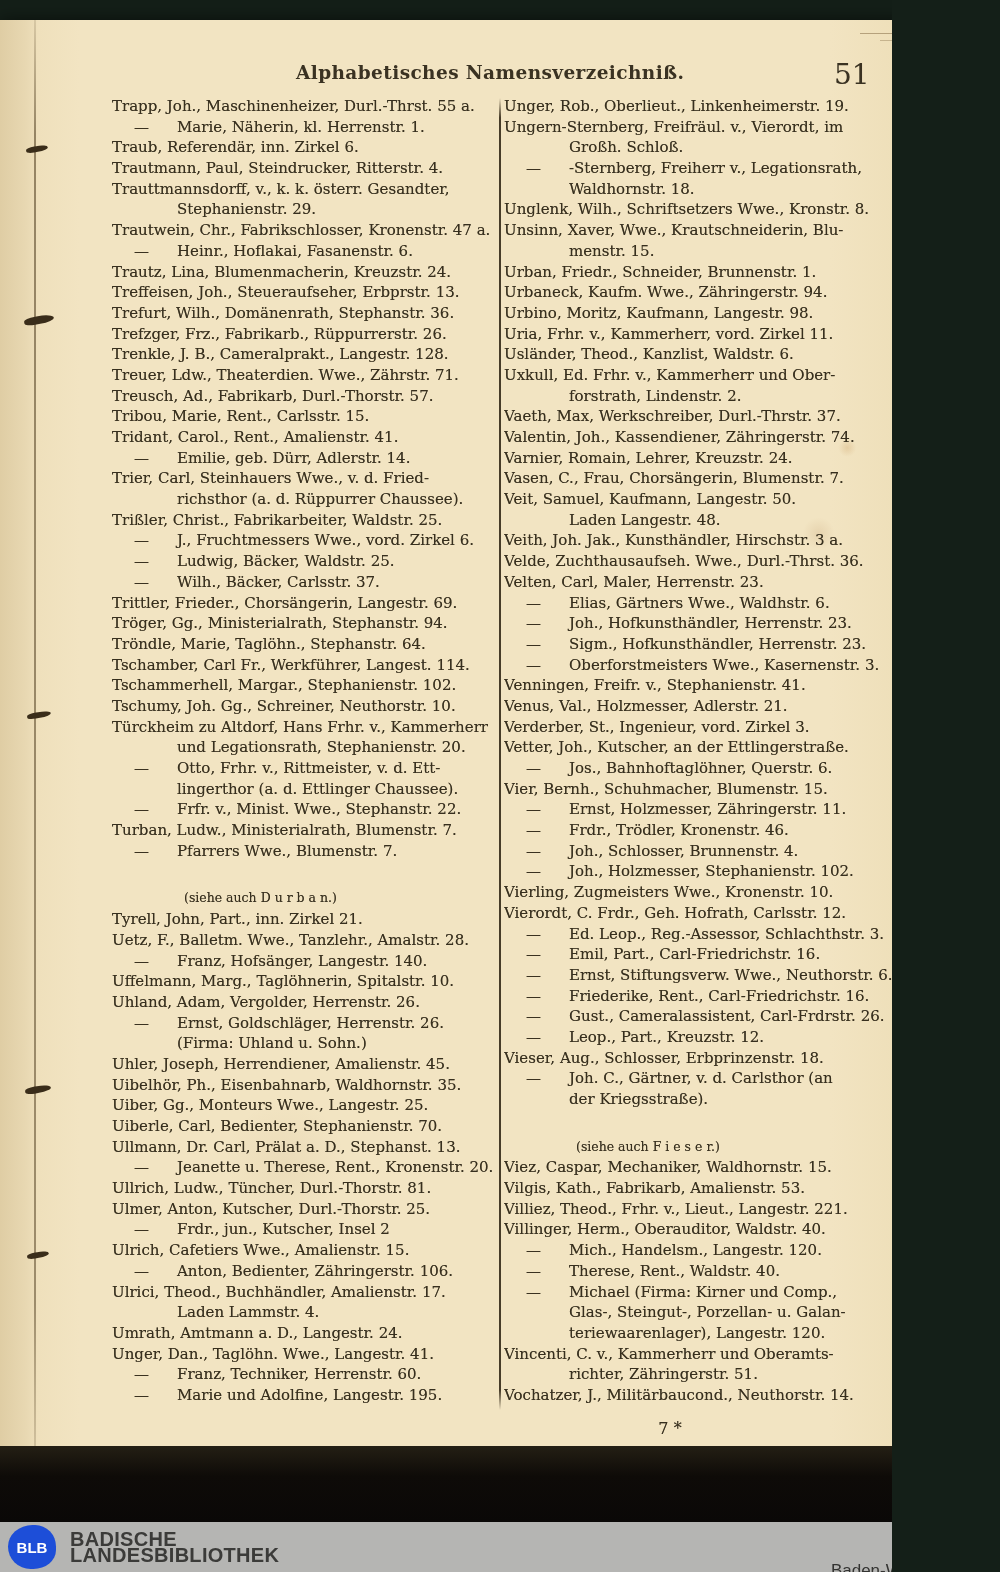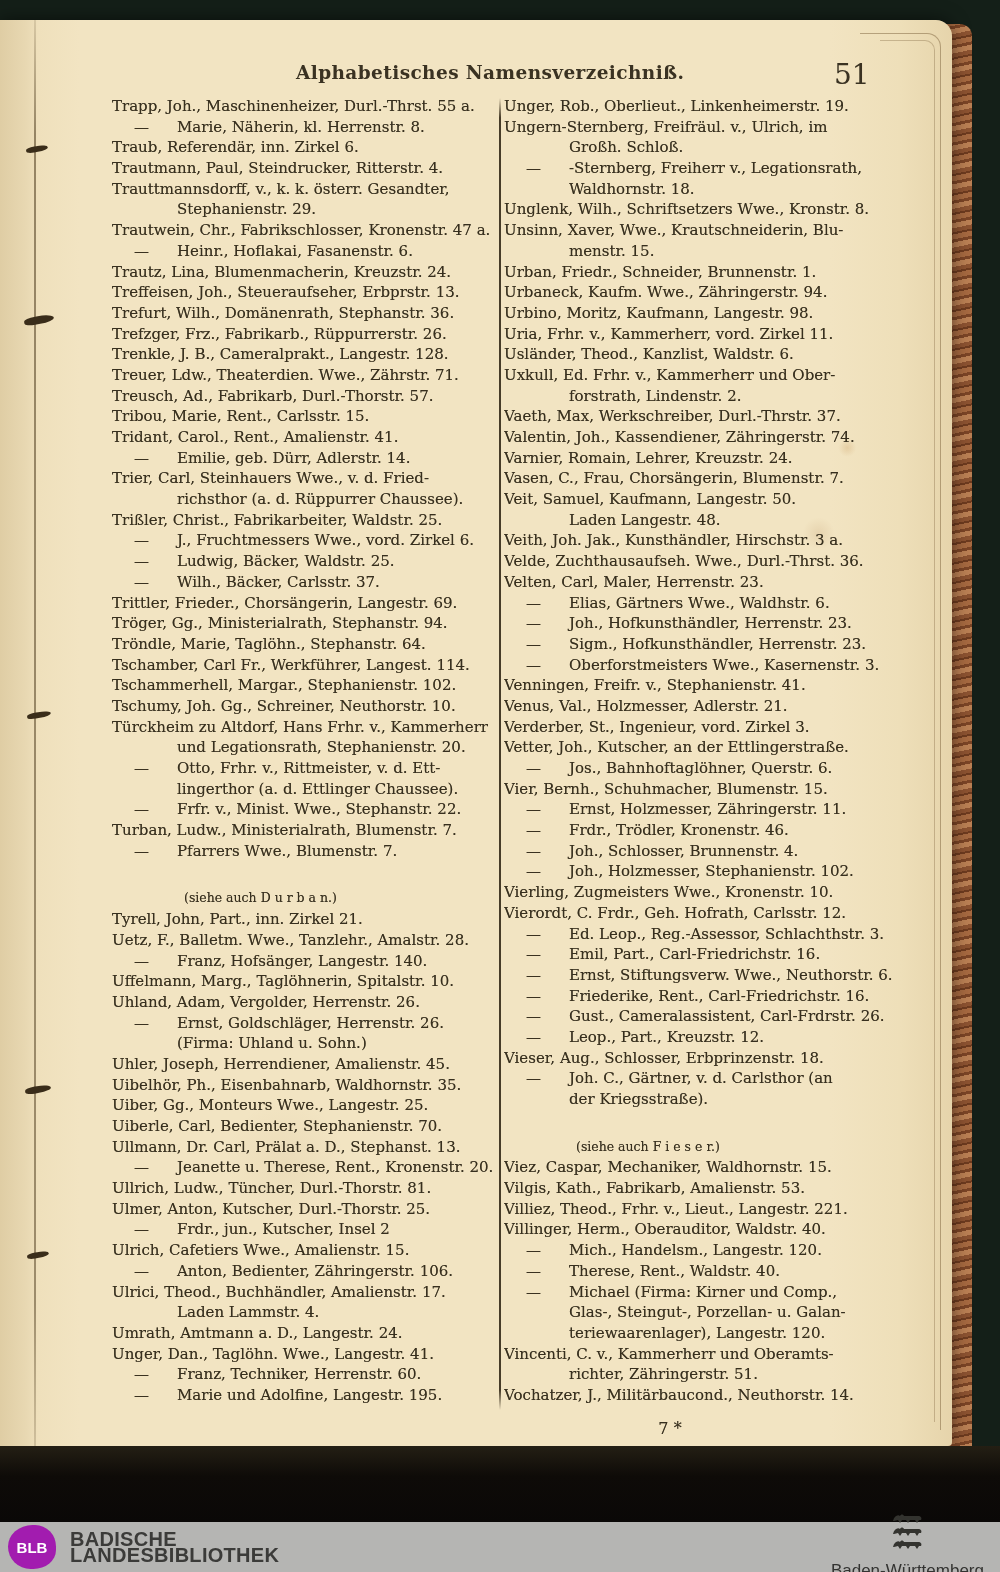--- a/index.html
+++ b/index.html
@@ -1,16 +1,16 @@
 <!DOCTYPE html>
 <html><head>
 <meta charset="utf-8">
 <style>
   html,body{margin:0;padding:0;background:#141f18;}
-  .scene{position:relative;width:1000px;height:1572px;overflow:hidden;
+  .scene{position:relative;width:892px;height:1572px;overflow:hidden;
     background:radial-gradient(ellipse at 60% 35%, #2b3d30 0%, #20limit 0), radial-gradient(ellipse at 60% 35%, #2b3d30 0%, #1d2c22 60%, #16231b 100%);
     font-family:"DejaVu Serif", serif;}
   
   .cover-edge{position:absolute;left:938px;top:24px;width:34px;height:1452px;border-radius:0 12px 3px 0;
     background:repeating-linear-gradient(168deg,#a76a41 0 5px,#7c4526 5px 8px,#bb8054 8px 13px,#8d5331 13px 17px,#6e3b1f 17px 19px);}
   
   .page{position:absolute;left:0;top:20px;width:952px;height:1426px;border-radius:0 16px 4px 0;
     background:
       radial-gradient(circle at 89% 30%, rgba(186,130,60,.22), transparent 9px),
       radial-gradient(circle at 86% 36%, rgba(160,110,55,.14), transparent 16px),
@@ -38,21 +38,21 @@
   .line.c{padding-left:65px;}
   .line.n{padding-left:72px;font-size:12.5px;margin-top:27px;}
   .line.d .dash{display:inline-block;width:65px;padding-left:22px;box-sizing:border-box;}
   .line.sig{text-align:center;padding-right:60px;margin-top:13px;font-size:16px;}
   
   .bottom-dark{position:absolute;left:0;top:1446px;width:1000px;height:76px;
     background:linear-gradient(#241f14 0%,#0e0b08 40%,#0a0807 100%);}
   .footer{position:absolute;left:0;top:1522px;width:1000px;height:50px;background:#b5b5b3;
     display:flex;align-items:center;justify-content:space-between;font-family:"Liberation Sans", sans-serif;}
   .f-left{display:flex;align-items:center;gap:14px;padding-left:8px;}
-  .blb-logo{width:48px;height:44px;background:#a21caf;color:#fff;display:flex;align-items:center;justify-content:center;
+  .blb-logo{width:48px;height:44px;background:#1d4ed8;color:#fff;display:flex;align-items:center;justify-content:center;
     font-size:15px;font-weight:bold;border-radius:54% 46% 50% 50% / 52% 52% 46% 54%;}
   .lib-name{font-size:20px;font-weight:bold;color:#3b3b39;line-height:16.5px;letter-spacing:.3px;}
   .f-right{display:flex;align-items:center;gap:10px;padding-right:16px;color:#333331;flex-direction:column;}
   .f-right .state{font-size:17px;}
   .lions{display:block;}
 </style>
 </head>
 <body>
 
 <div class="scene">
@@ -69,21 +69,21 @@
     <div class="stitch" style="left:27px;top:692px;width:24px;height:6px;"></div>
     <div class="stitch" style="left:25px;top:1066px;width:26px;height:7px;"></div>
     <div class="stitch" style="left:27px;top:1232px;width:22px;height:6px;"></div>
 
     <div class="hdr-title">Alphabetisches Namensverzeichniß.</div>
     <div class="hdr-num">51</div>
 
     <div class="columns">
       <div class="col left">
           <div class="line e">Trapp, Joh., Maschinenheizer, Durl.-Thrst. 55 a.</div>
-          <div class="line d"><span class="dash">—</span><span>Marie, Näherin, kl. Herrenstr. 8.</span></div>
+          <div class="line d"><span class="dash">—</span><span>Marie, Näherin, kl. Herrenstr. 1.</span></div>
           <div class="line e">Traub, Referendär, inn. Zirkel 6.</div>
           <div class="line e">Trautmann, Paul, Steindrucker, Ritterstr. 4.</div>
           <div class="line e">Trauttmannsdorff, v., k. k. österr. Gesandter,</div>
           <div class="line c">Stephanienstr. 29.</div>
           <div class="line e">Trautwein, Chr., Fabrikschlosser, Kronenstr. 47 a.</div>
           <div class="line d"><span class="dash">—</span><span>Heinr., Hoflakai, Fasanenstr. 6.</span></div>
           <div class="line e">Trautz, Lina, Blumenmacherin, Kreuzstr. 24.</div>
           <div class="line e">Treffeisen, Joh., Steueraufseher, Erbprstr. 13.</div>
           <div class="line e">Trefurt, Wilh., Domänenrath, Stephanstr. 36.</div>
           <div class="line e">Trefzger, Frz., Fabrikarb., Rüppurrerstr. 26.</div>
@@ -134,21 +134,21 @@
           <div class="line e">Ulrici, Theod., Buchhändler, Amalienstr. 17.</div>
           <div class="line c">Laden Lammstr. 4.</div>
           <div class="line e">Umrath, Amtmann a. D., Langestr. 24.</div>
           <div class="line e">Unger, Dan., Taglöhn. Wwe., Langestr. 41.</div>
           <div class="line d"><span class="dash">—</span><span>Franz, Techniker, Herrenstr. 60.</span></div>
           <div class="line d"><span class="dash">—</span><span>Marie und Adolfine, Langestr. 195.</span></div>
         </div>
       <div class="divider"></div>
       <div class="col right">
           <div class="line e">Unger, Rob., Oberlieut., Linkenheimerstr. 19.</div>
-          <div class="line e">Ungern-Sternberg, Freifräul. v., Ulrich, im</div>
+          <div class="line e">Ungern-Sternberg, Freifräul. v., Vierordt, im</div>
           <div class="line c">Großh. Schloß.</div>
           <div class="line d"><span class="dash">—</span><span>-Sternberg, Freiherr v., Legationsrath,</span></div>
           <div class="line c">Waldhornstr. 18.</div>
           <div class="line e">Unglenk, Wilh., Schriftsetzers Wwe., Kronstr. 8.</div>
           <div class="line e">Unsinn, Xaver, Wwe., Krautschneiderin, Blu-</div>
           <div class="line c">menstr. 15.</div>
           <div class="line e">Urban, Friedr., Schneider, Brunnenstr. 1.</div>
           <div class="line e">Urbaneck, Kaufm. Wwe., Zähringerstr. 94.</div>
           <div class="line e">Urbino, Moritz, Kaufmann, Langestr. 98.</div>
           <div class="line e">Uria, Frhr. v., Kammerherr, vord. Zirkel 11.</div>

